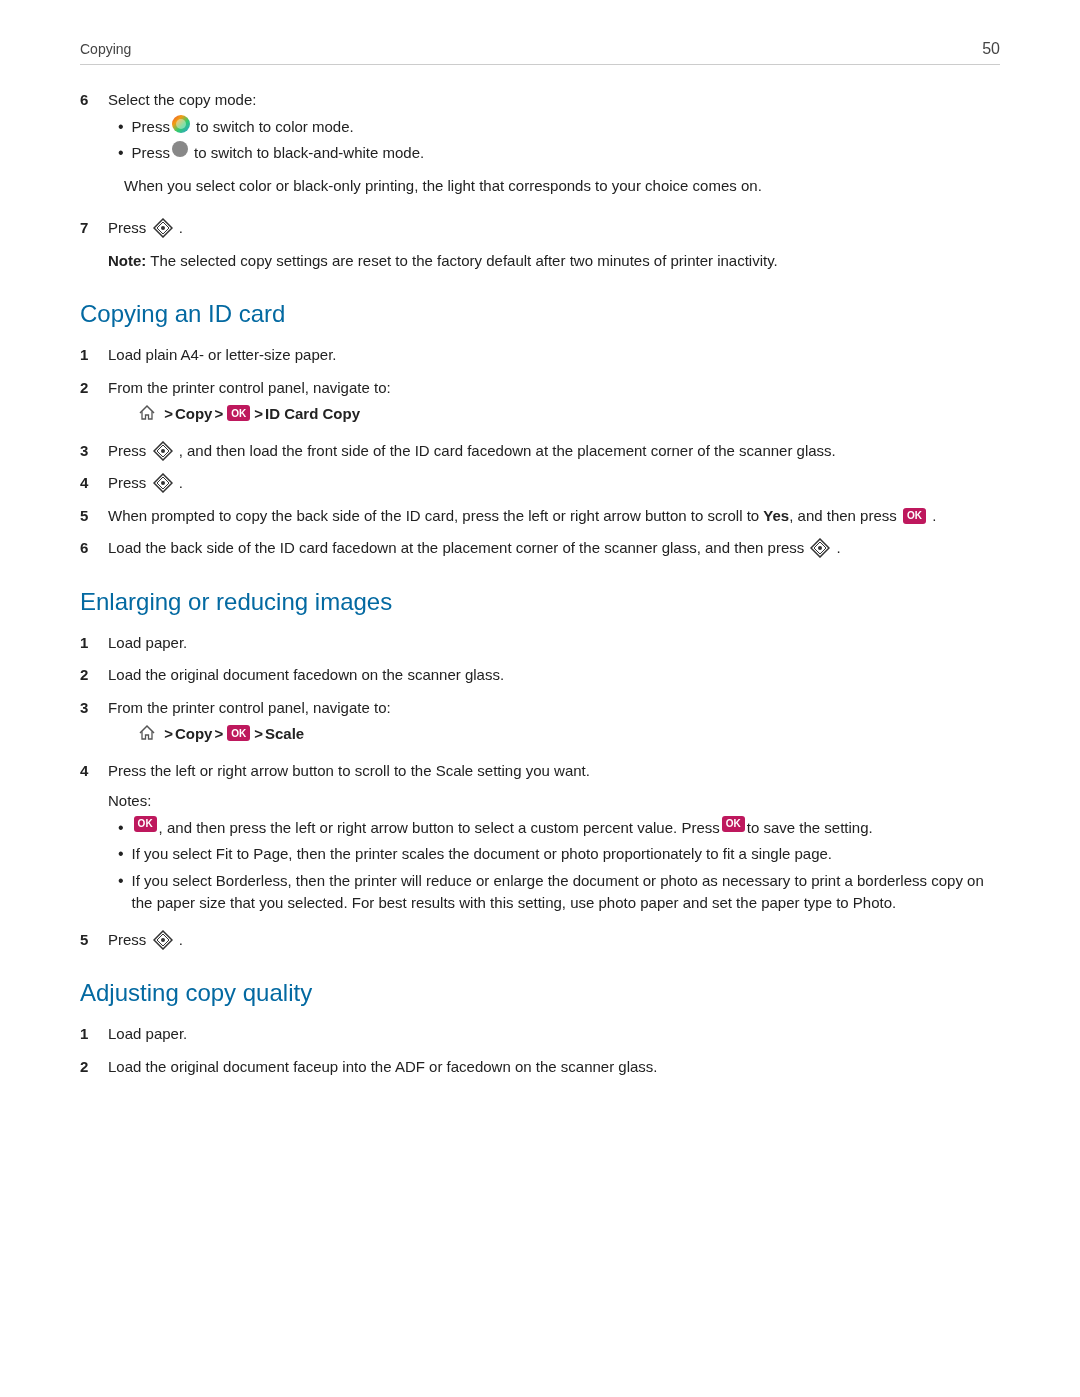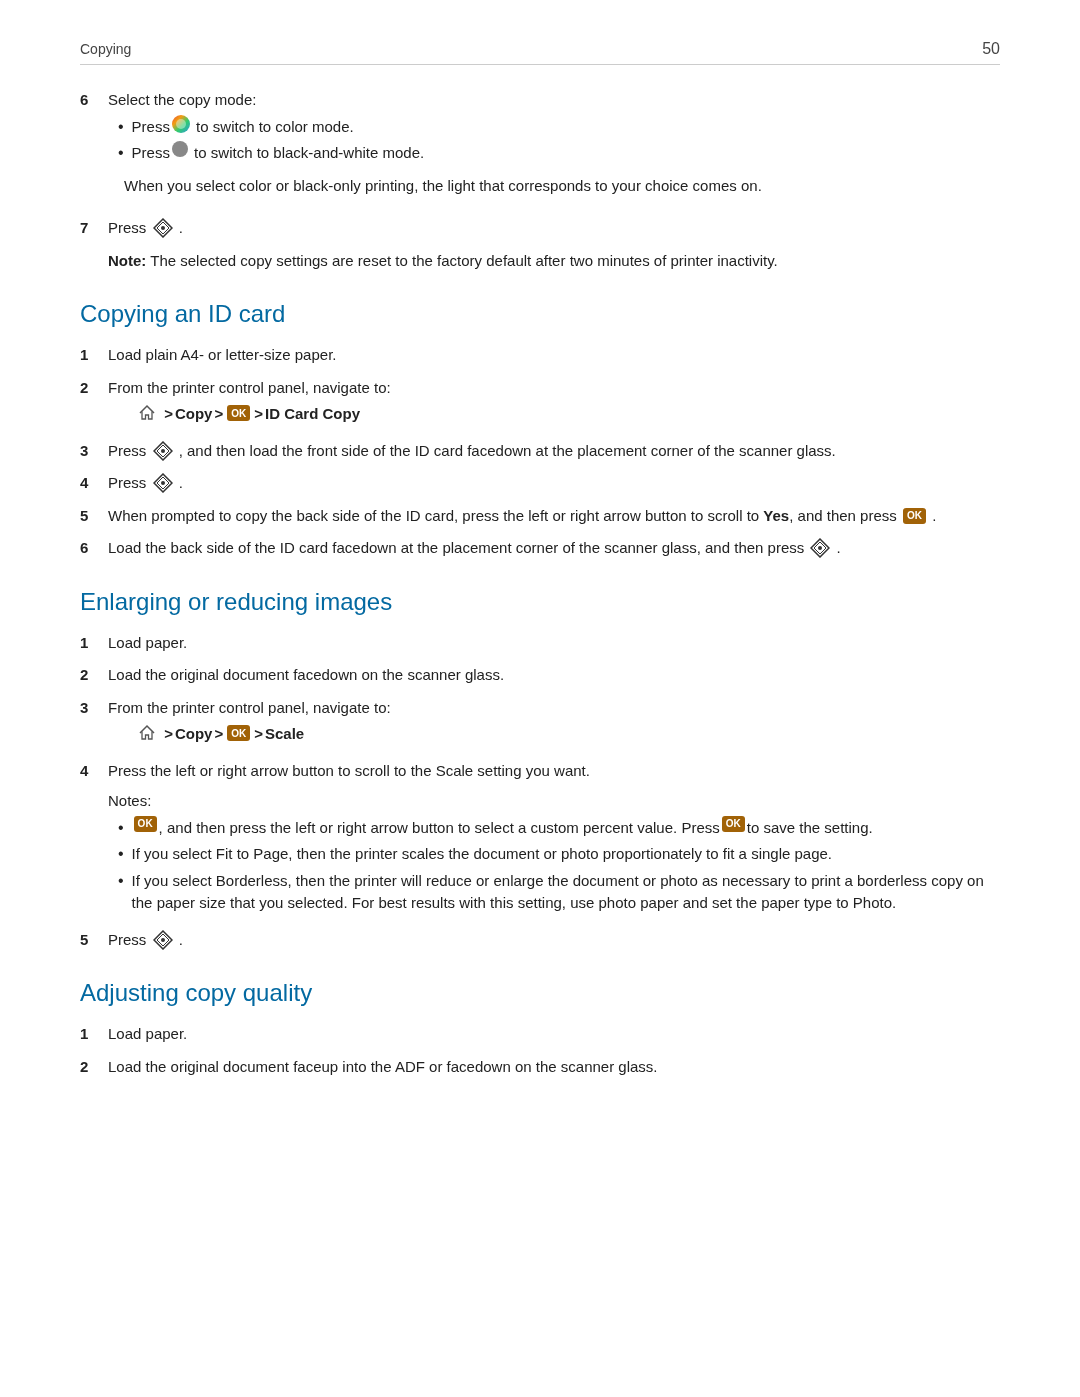--- a/index.html
+++ b/index.html
@@ -128,21 +128,21 @@
       top: -1px;
     }
     .diamond-btn svg {
       width: 20px;
       height: 20px;
     }
     .ok-btn {
       display: inline-flex;
       align-items: center;
       justify-content: center;
-      background: #a16207;
+      background: #be185d;
       color: #fff;
       font-size: 10px;
       font-weight: bold;
       border-radius: 3px;
       padding: 1px 4px;
       margin: 0 2px;
       vertical-align: middle;
       position: relative;
       top: -1px;
       min-width: 22px;

